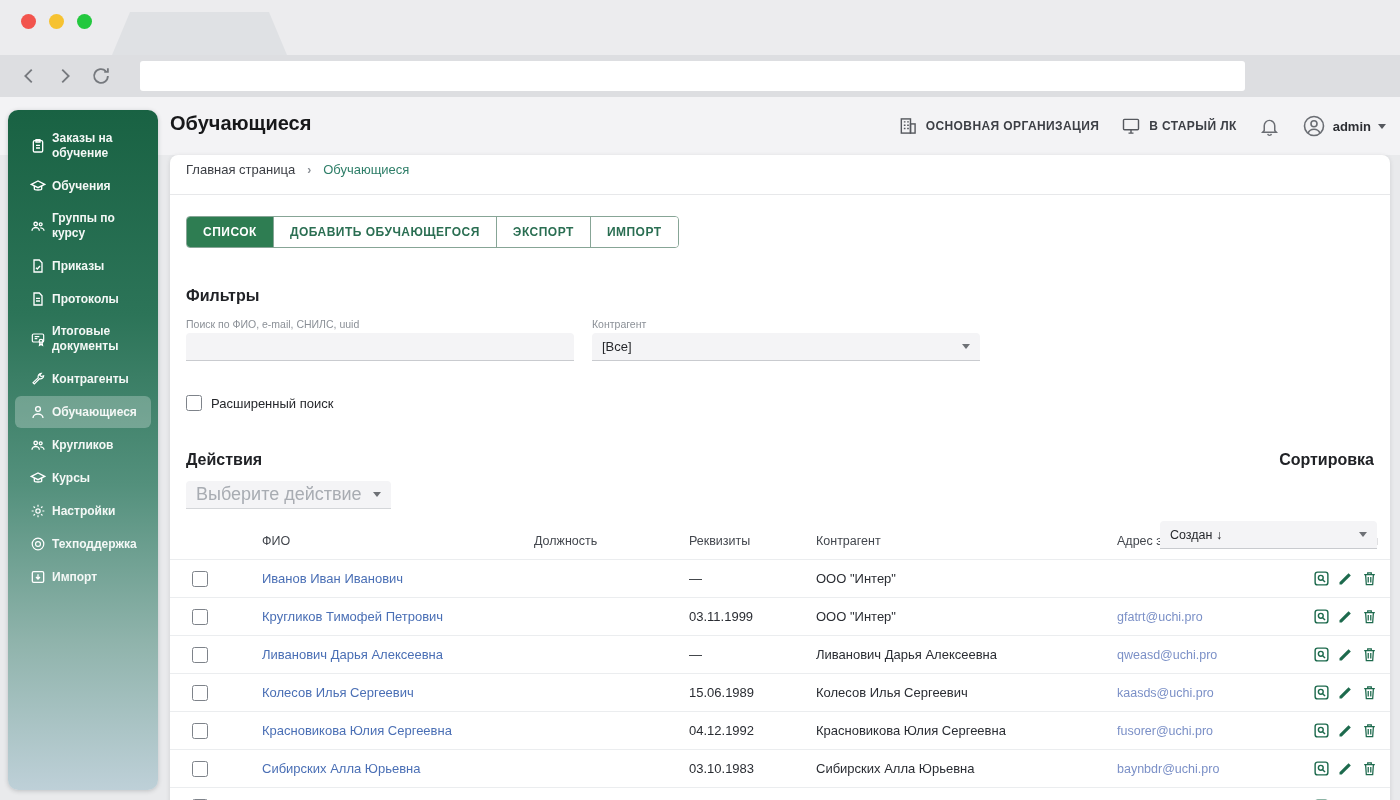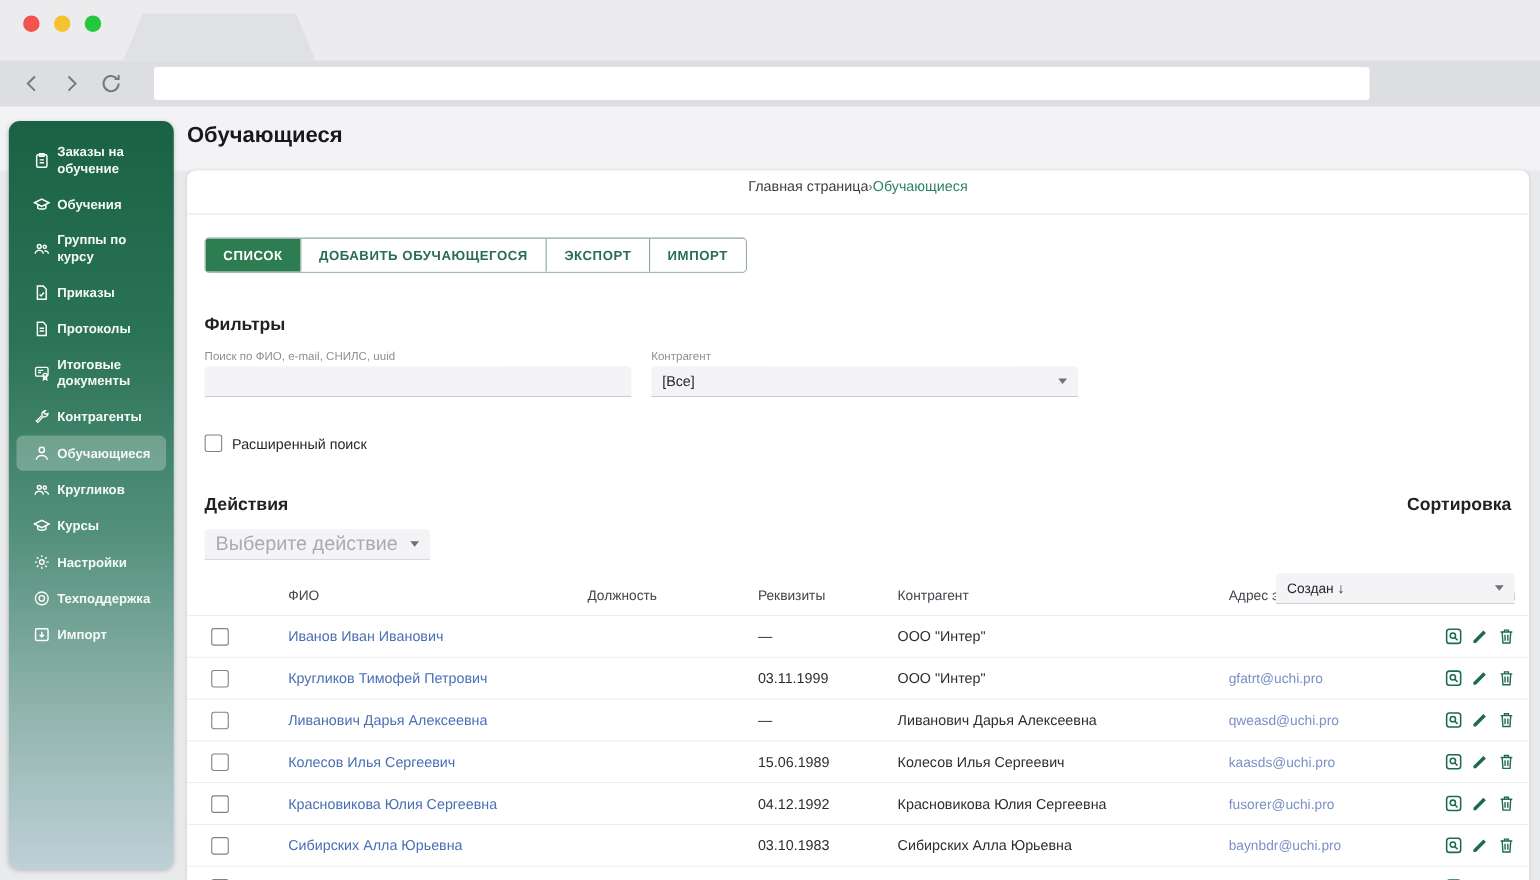--- a/index.html
+++ b/index.html
@@ -36,21 +36,21 @@
     background:linear-gradient(180deg,#196243 0%,#2c7458 30%,#53907c 55%,#8fb3ab 78%,#bed0d8 100%);
     box-shadow:0 1px 4px rgba(60,64,67,.25); padding:12px 5px; overflow:hidden; }
   .side-item { display:flex; align-items:center; gap:6px; padding:8px 6px 8px 15px; margin:1px 2px; border-radius:6px;
     color:#f4f8f6; font-size:12px; font-weight:600; line-height:1.25; cursor:pointer; }
   .side-item.active { background:rgba(255,255,255,.26); }
   .side-item svg { width:16px; height:16px; flex:0 0 16px; color:#ffffff; }
 
   
   .card { position:absolute; left:170px; top:155px; width:1220px; height:660px; background:#ffffff;
     border-radius:8px 8px 0 0; box-shadow:0 1px 4px rgba(60,64,67,.16); }
-  .breadcrumb { display:flex; align-items:center; gap:0; padding:7px 16px 17px 16px; border-bottom:1px solid #e7e8ea; font-size:13px;justify-content:center; }
+  .breadcrumb { display:flex; align-items:center; gap:12px; padding:7px 16px 17px 16px; border-bottom:1px solid #e7e8ea; font-size:13px; }
   .bc-home { color:#3a3d43; cursor:pointer; }
   .bc-sep { color:#8a8f96; font-weight:700; font-size:12px; }
   .bc-current { color:#2e7e68; }
 
   .tabs { display:inline-flex; margin:21px 16px 16px 16px; border:1px solid #87a596; border-radius:4px; overflow:hidden; }
   .tab { padding:8px 16px; font-size:12px; font-weight:700; letter-spacing:.5px; color:#2a6e52; background:#fff;
     border-left:1px solid #87a596; cursor:pointer; white-space:nowrap; }
   .tab:first-child { border-left:none; }
   .tab.active { background:#2e7d52; color:#ffffff; }
 
@@ -200,20 +200,46 @@
           <use href="#i-forward"></use>
         </svg></div>
     <div class="navbtn"><svg viewBox="0 0 24 24" fill="none" stroke="currentColor" stroke-width="2">
           <use href="#i-reload"></use>
         </svg></div>
   </div>
   <div class="addressbar"></div>
 
   <div class="app-header">
     <div class="page-title">Обучающиеся</div>
+    <div class="header-right">
+      <div class="hbtn">
+        <svg viewBox="0 0 24 24" fill="none" stroke="currentColor" stroke-width="1.7">
+            <use href="#i-building"></use>
+          </svg>
+        <span>ОСНОВНАЯ ОРГАНИЗАЦИЯ</span>
+      </div>
+      <div class="hbtn">
+        <svg viewBox="0 0 24 24" fill="none" stroke="currentColor" stroke-width="1.7">
+            <use href="#i-monitor"></use>
+          </svg>
+        <span>В СТАРЫЙ ЛК</span>
+      </div>
+      <div class="hbtn bell">
+        <svg viewBox="0 0 24 24" fill="none" stroke="currentColor" stroke-width="1.7">
+            <use href="#i-bell"></use>
+          </svg>
+      </div>
+      <div class="user">
+        <svg viewBox="0 0 24 24" fill="none" stroke="currentColor" stroke-width="1.6">
+            <use href="#i-avatar"></use>
+          </svg>
+        <span>admin</span>
+        <span class="caret-down"></span>
+      </div>
+    </div>
   </div>
 
   <div class="sidebar">
     <div class="side-item">
         <svg viewBox="0 0 24 24" fill="none" stroke="currentColor" stroke-width="2">
           <use href="#i-clipboard"></use>
         </svg>
         <span>Заказы на обучение</span>
       </div>
     <div class="side-item">

